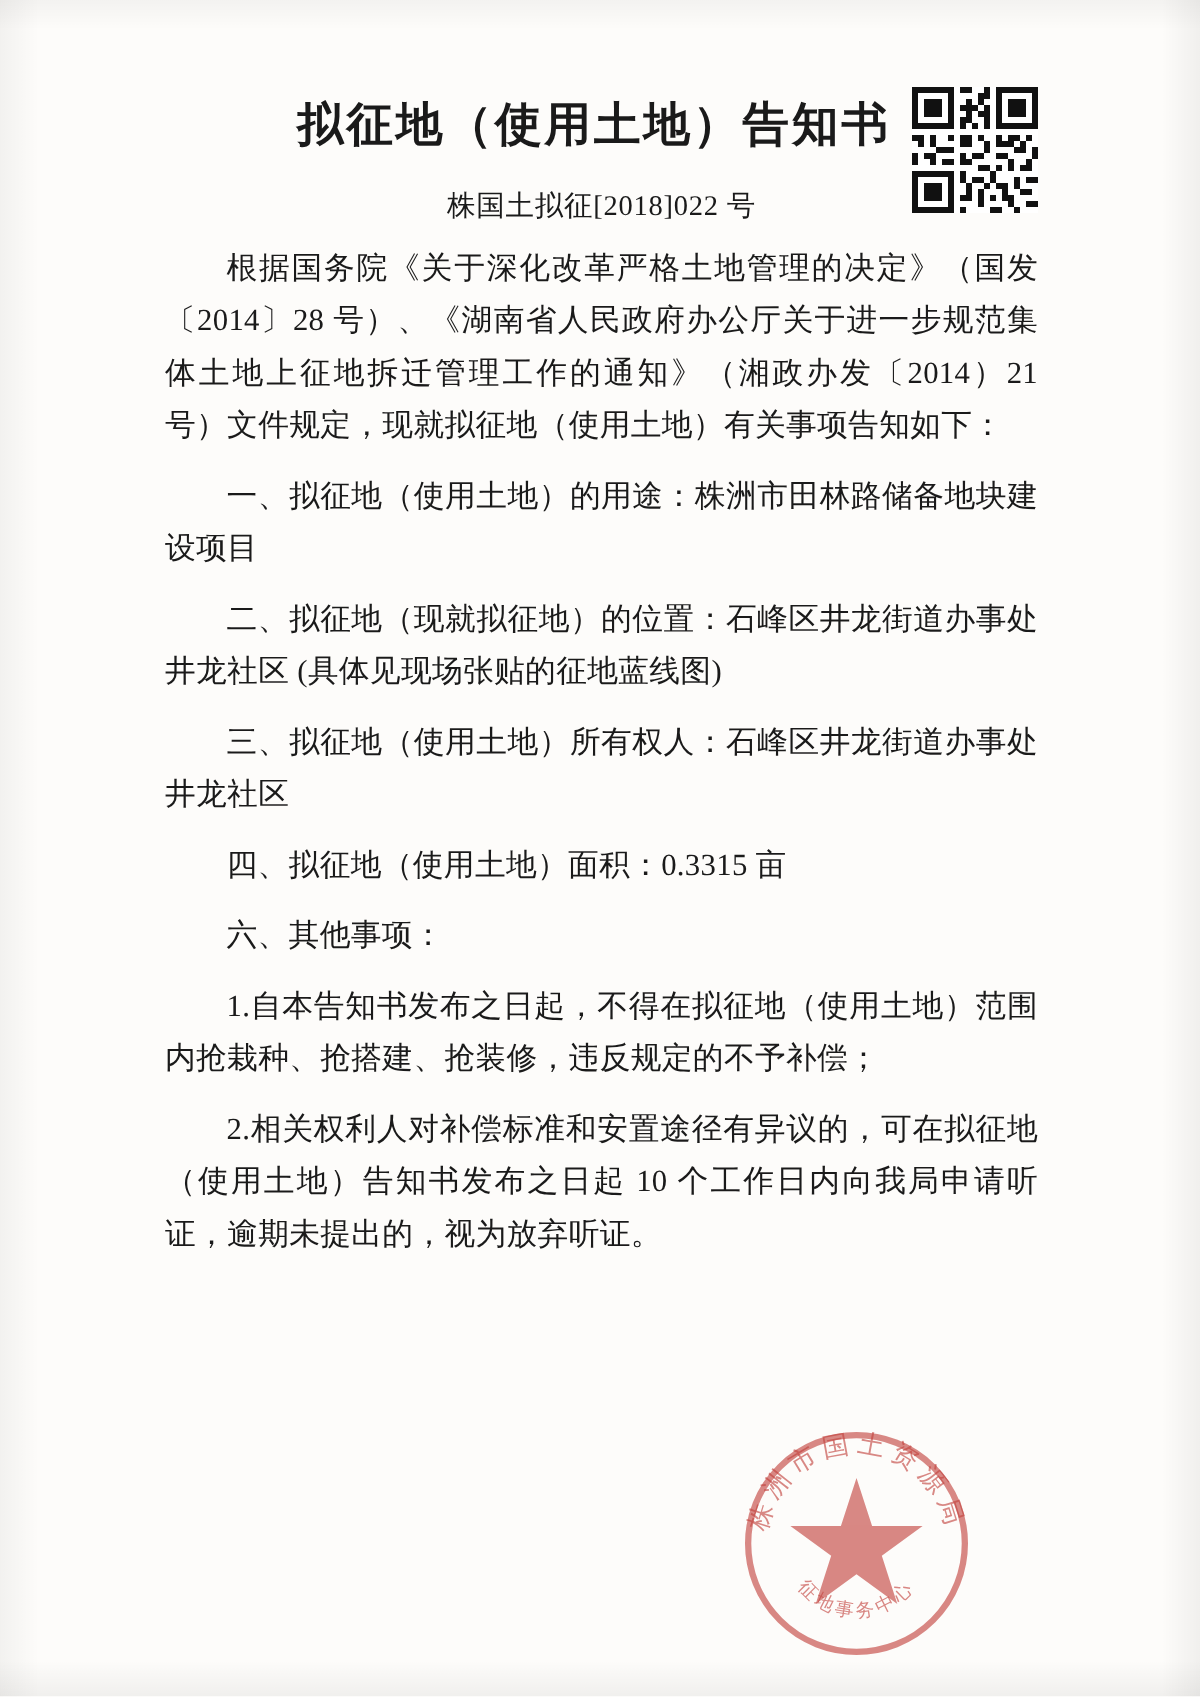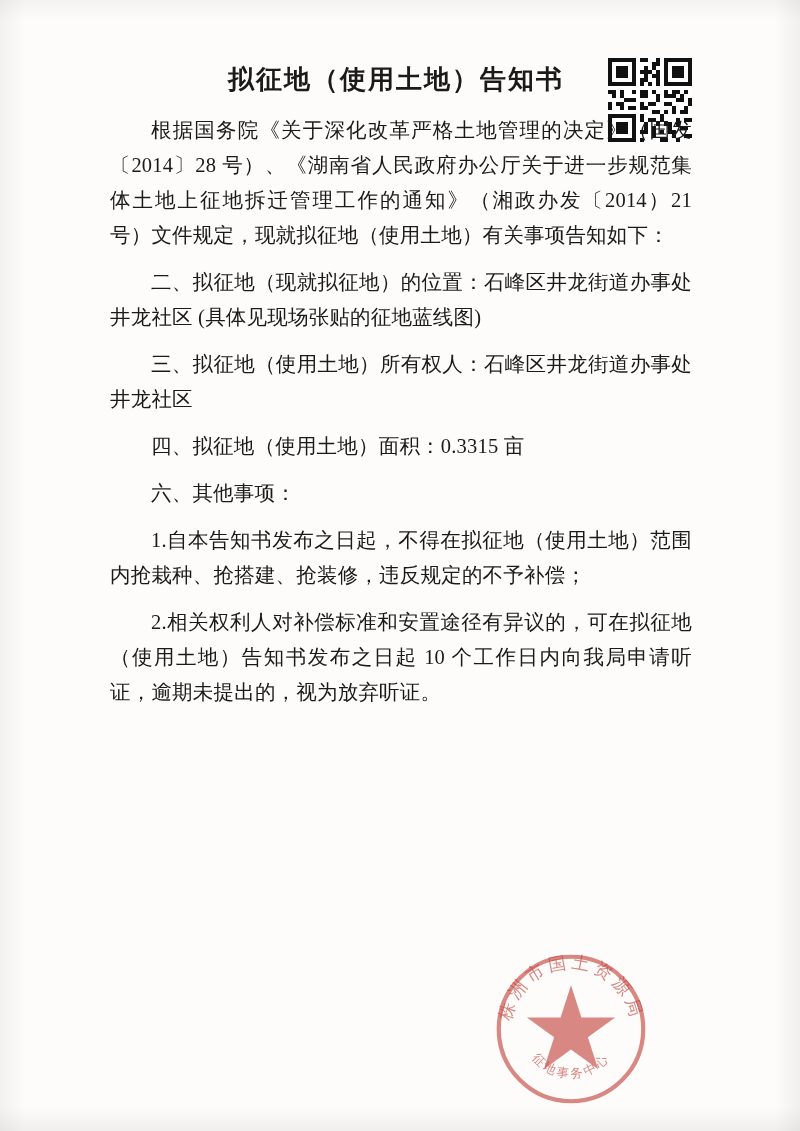--- a/index.html
+++ b/index.html
@@ -47,21 +47,21 @@
   }
 
   .content {
     position: relative;
     padding: 0 108px 0 110px;
     box-sizing: border-box;
   }
 
   .title {
     text-align: center;
-    font-size: 26px;
+    font-size: 31px;
     font-weight: 700;
     letter-spacing: 2px;
     margin: 62px 0 16px 0;
     padding-right: 10px;
     font-family: Liberation Sans, sans-serif;
   }
   .docnum {
     text-align: center;
     font-size: 19px;
     margin: 20px 0 0 0;
@@ -197,22 +197,24 @@
           <rect x="8" y="20" width="1" height="1"></rect>
         <rect x="13" y="20" width="2" height="1"></rect>
           <rect x="17" y="20" width="1" height="1"></rect>
       </g>
     </svg>
   </div>
 
   <div class="content">
 
     <h1 class="title">拟征地（使用土地）告知书</h1>
+    <div class="docnum">株国土拟征[2018]022 号</div>
 
     <p class="para indent2 first">根据国务院《关于深化改革严格土地管理的决定》（国发〔2014〕28 号）、《湖南省人民政府办公厅关于进一步规范集体土地上征地拆迁管理工作的通知》（湘政办发〔2014）21 号）文件规定，现就拟征地（使用土地）有关事项告知如下：</p>
+    <p class="para indent2">一、拟征地（使用土地）的用途：株洲市田林路储备地块建设项目</p>
     <p class="para indent2">二、拟征地（现就拟征地）的位置：石峰区井龙街道办事处井龙社区 (具体见现场张贴的征地蓝线图)</p>
     <p class="para indent2">三、拟征地（使用土地）所有权人：石峰区井龙街道办事处井龙社区</p>
     <p class="para indent2">四、拟征地（使用土地）面积：0.3315 亩</p>
     <p class="para indent2">六、其他事项：</p>
     <p class="para indent2">1.自本告知书发布之日起，不得在拟征地（使用土地）范围内抢栽种、抢搭建、抢装修，违反规定的不予补偿；</p>
     <p class="para indent2">2.相关权利人对补偿标准和安置途径有异议的，可在拟征地（使用土地）告知书发布之日起 10 个工作日内向我局申请听证，逾期未提出的，视为放弃听证。</p>
 
   </div>
 
   <div class="seal">

